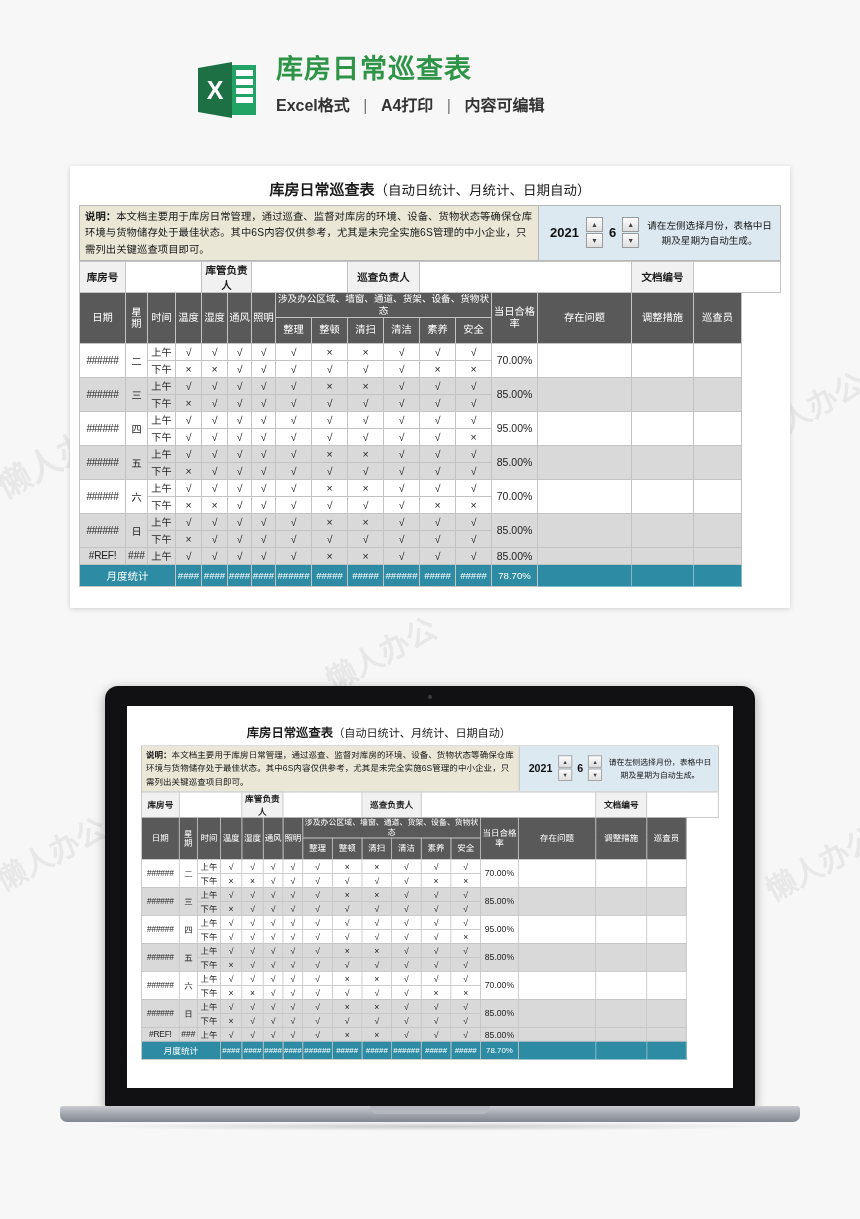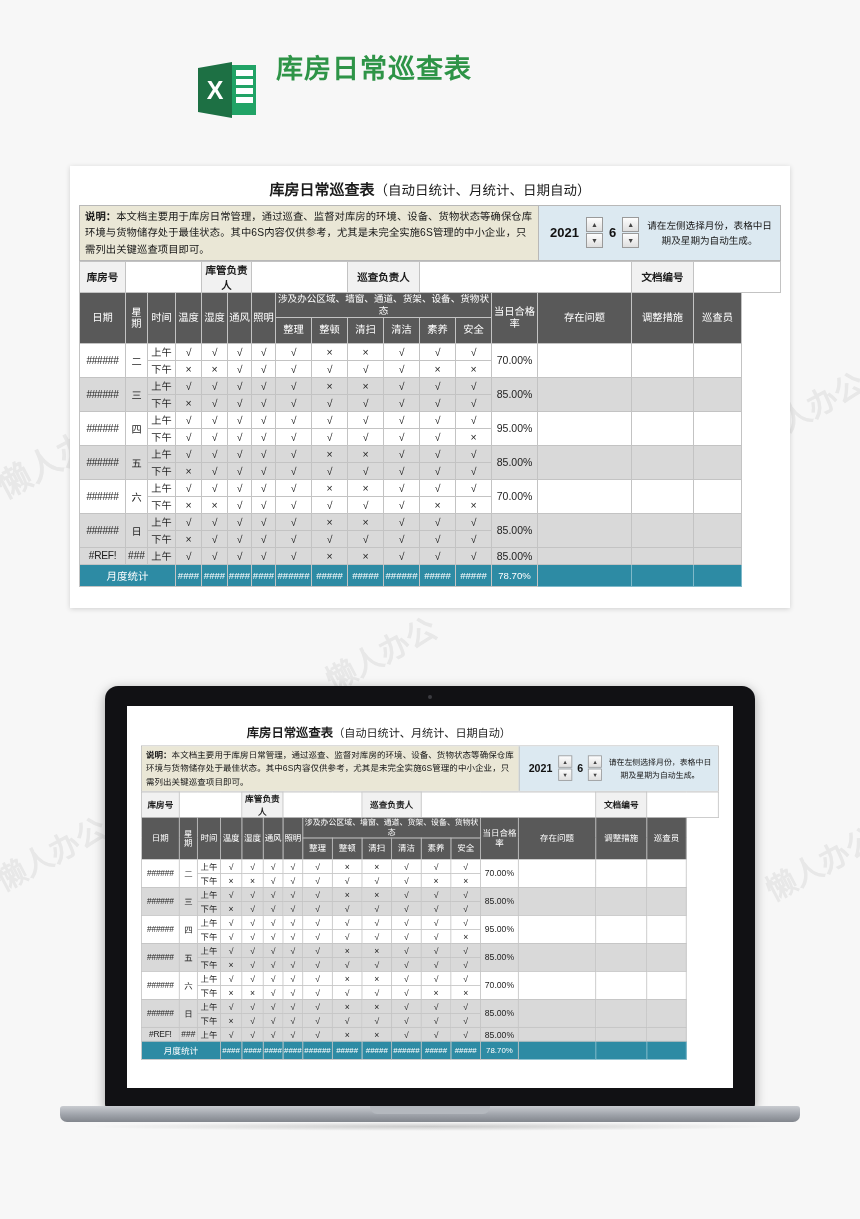--- a/index.html
+++ b/index.html
@@ -154,20 +154,27 @@
   <svg class="brand-logo" viewBox="0 0 62 68">
     <path d="M2 12 L36 6 L36 62 L2 56 Z" fill="#1d7044"></path>
     <rect x="36" y="9" width="24" height="50" fill="#21a366"></rect>
     <rect x="40" y="14" width="17" height="6" fill="#fff"></rect>
     <rect x="40" y="23" width="17" height="6" fill="#fff"></rect>
     <rect x="40" y="32" width="17" height="6" fill="#fff"></rect>
     <rect x="40" y="41" width="17" height="6" fill="#fff"></rect>
     <text x="19" y="43" font-family="Liberation Sans, sans-serif" font-size="25" font-weight="bold" fill="#ffffff" text-anchor="middle">X</text>
   </svg>
   <div class="brand-title">库房日常巡查表</div>
+  <div class="brand-sub">
+    <span>Excel格式</span>
+    <span class="sep">|</span>
+    <span>A4打印</span>
+    <span class="sep">|</span>
+    <span>内容可编辑</span>
+  </div>
 </div>
 
 <div class="wm" style="left:-10px; top:430px;">懒人办公</div>
 <div class="wm" style="left:748px; top:385px; font-size:30px;">懒人办公</div>
 <div class="wm" style="left:320px; top:630px; font-size:30px;">懒人办公</div>
 <div class="wm" style="left:-10px; top:830px; font-size:30px;">懒人办公</div>
 <div class="wm" style="left:760px; top:840px; font-size:30px;">懒人办公</div>
 
 <div class="card">
   <div class="sheet" id="sheet-main">

